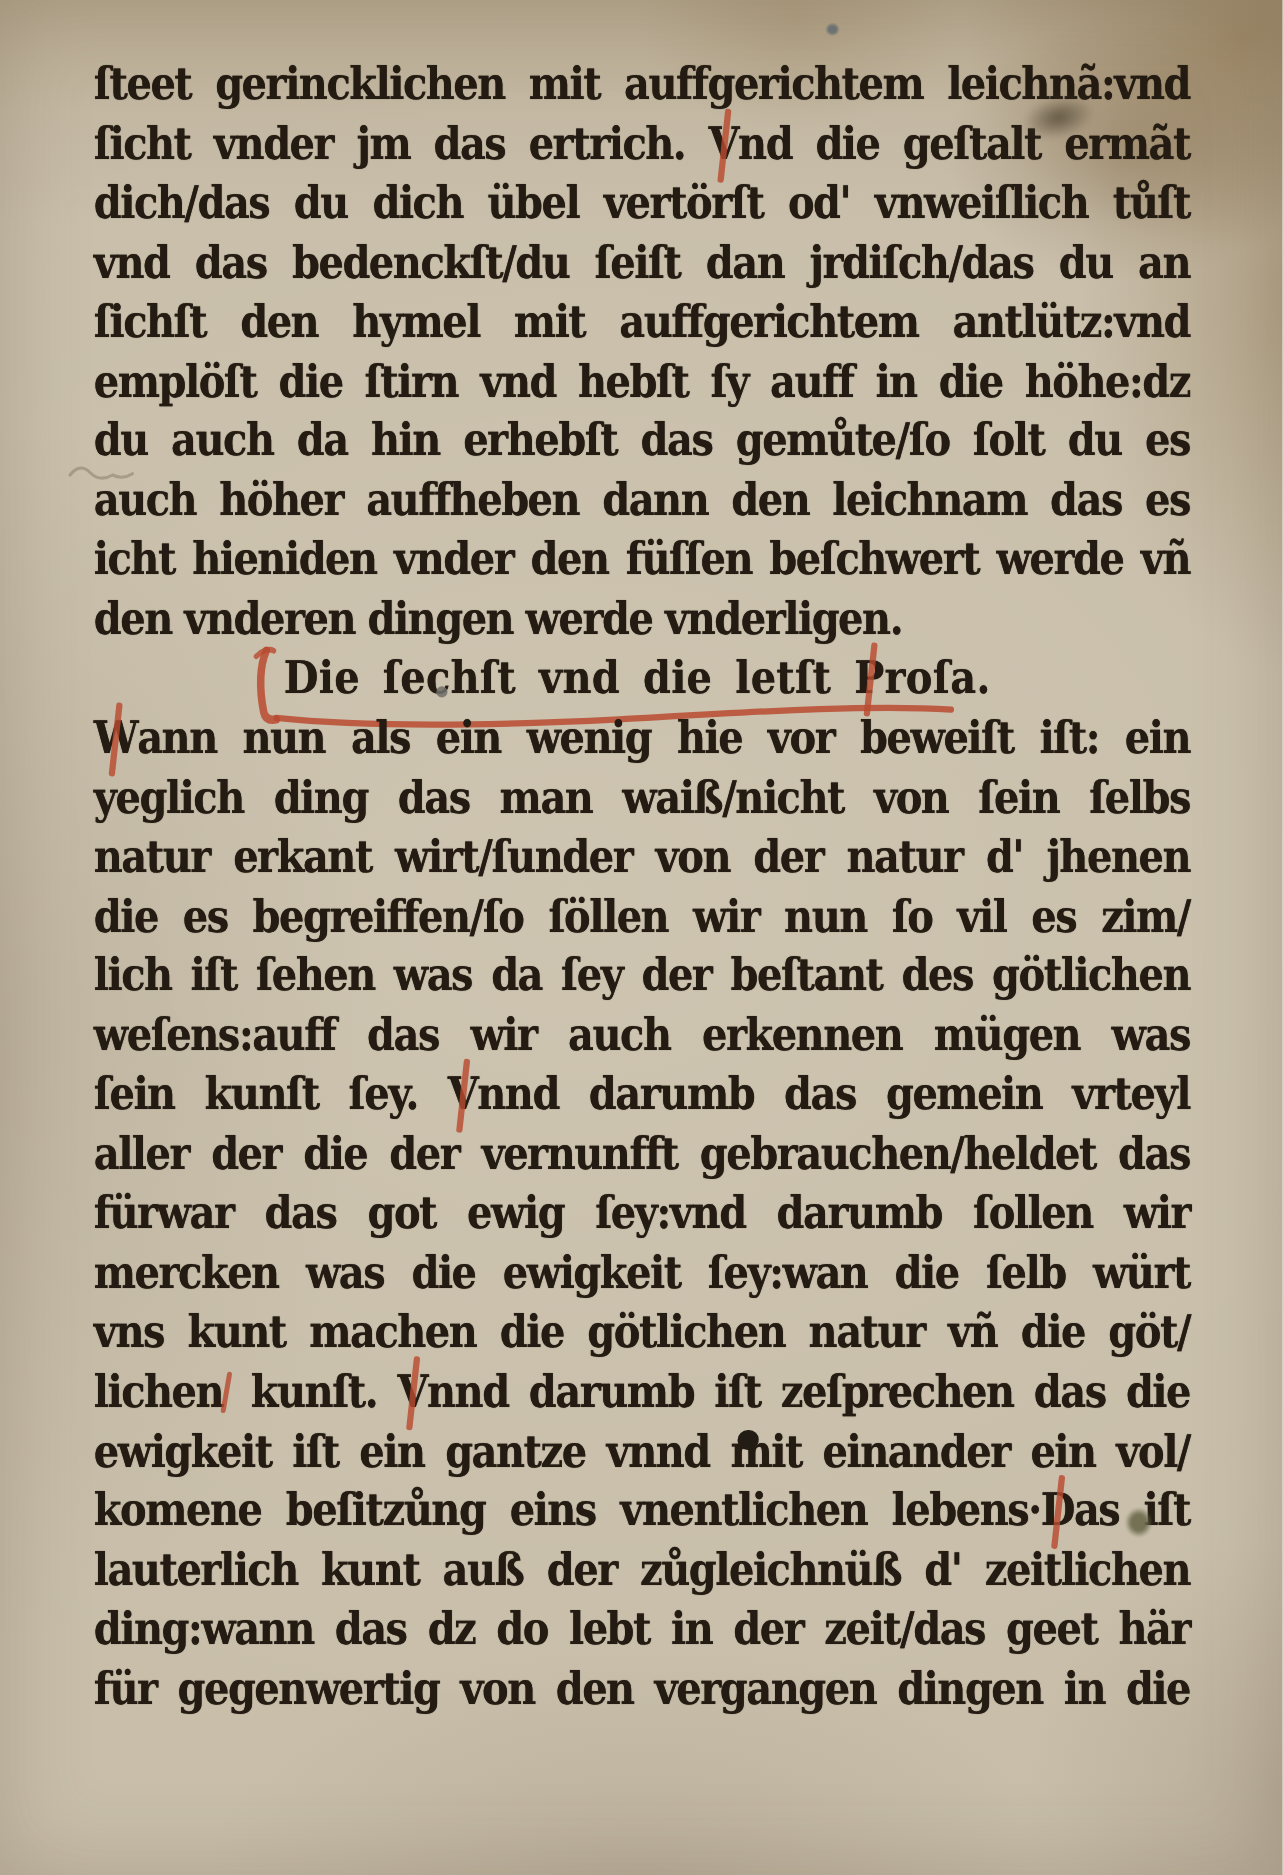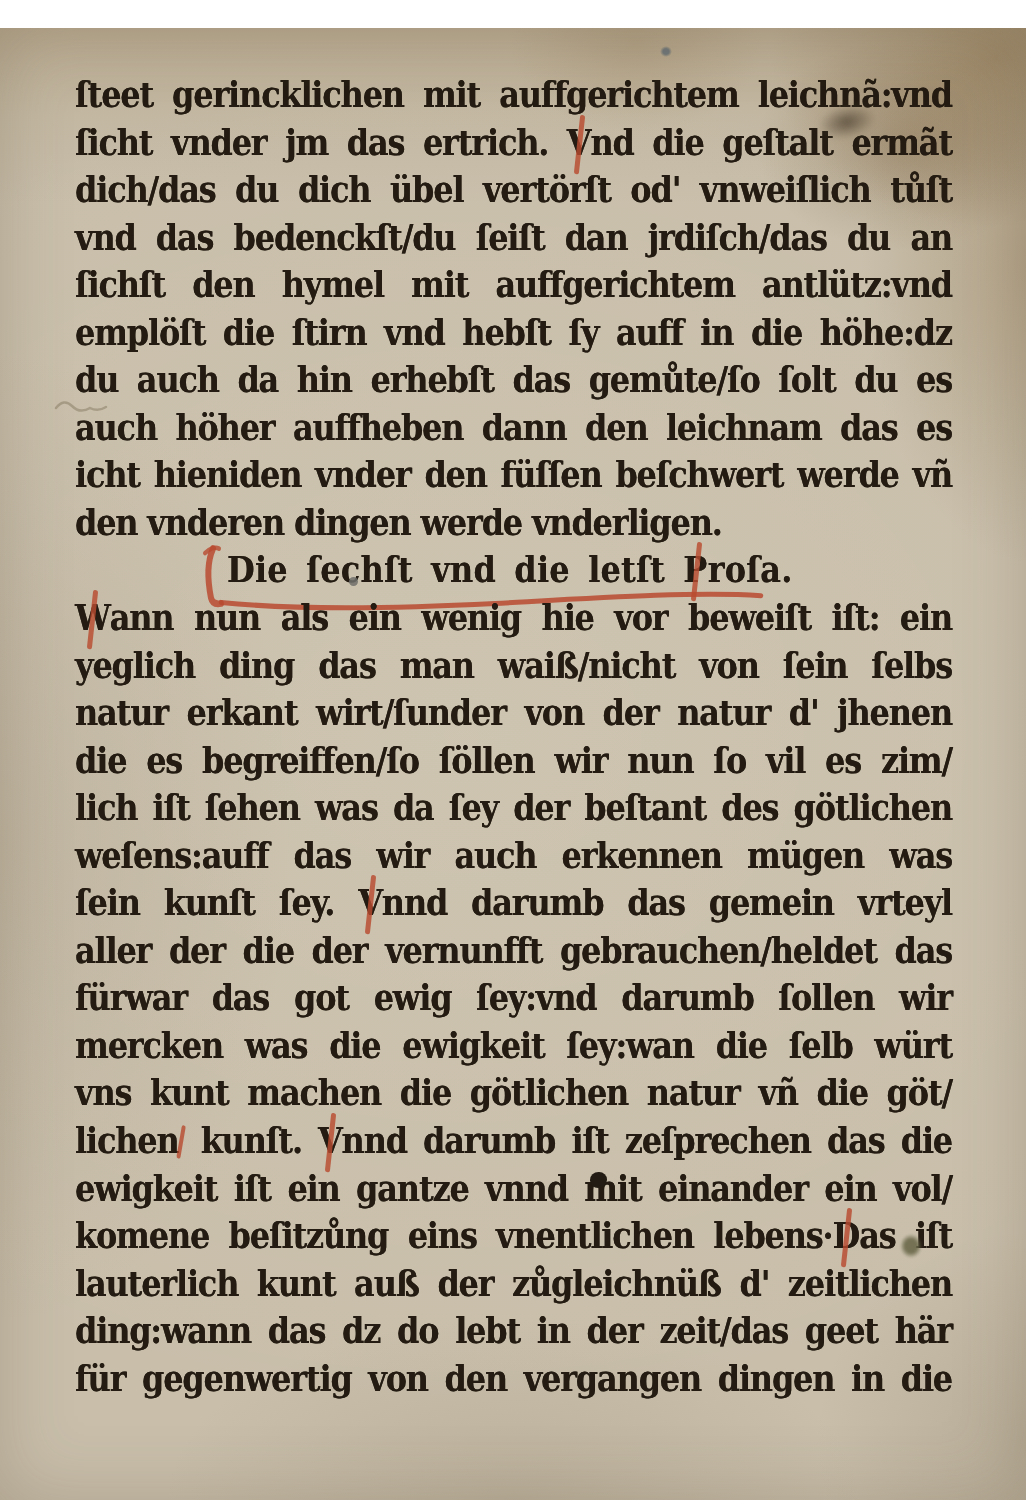--- a/index.html
+++ b/index.html
@@ -1,20 +1,20 @@
 <!DOCTYPE html>
 <html style="--paper: #c8beaa; --ink: #241c12; --rubric: #b84a30; --stain: #8a7357;"><head>
 <meta charset="utf-8">
 <style>
   html,body{margin:0;padding:0;}
   body{width:1026px;height:1500px;position:relative;overflow:hidden;
        font-family:"DejaVu Serif","Liberation Serif",serif;}
   .page{position:absolute;inset:0;background:
       radial-gradient(1300px 1000px at 45% 48%, rgba(255,250,234,0.10), rgba(255,250,234,0) 70%),
-      var(--paper,#c8beaa); margin-top: 28px;}
+      var(--paper,#c8beaa);}
   
   .weathering{position:absolute;inset:0;pointer-events:none;background:
       linear-gradient(180deg, rgba(150,126,90,0.32), rgba(150,126,90,0.10) 6%, rgba(150,126,90,0) 12%),
       radial-gradient(330px 250px at 97% 2%, rgba(124,98,60,0.50), rgba(124,98,60,0) 68%),
       radial-gradient(250px 430px at 101% 16%, rgba(140,114,76,0.38), rgba(140,114,76,0) 70%),
       radial-gradient(210px 150px at 88% 8%,  rgba(125,100,68,0.38), rgba(125,100,68,0) 70%),
       radial-gradient(170px 120px at 62% 1%,  rgba(150,128,92,0.30), rgba(150,128,92,0) 75%),
       radial-gradient(500px 260px at 50% 100%, rgba(120,105,80,0.16), rgba(120,105,80,0) 70%),
       radial-gradient(420px 700px at 0% 55%,  rgba(120,105,80,0.14), rgba(120,105,80,0) 70%),
       radial-gradient(300px 300px at 100% 96%, rgba(110,95,70,0.18), rgba(110,95,70,0) 70%);}

